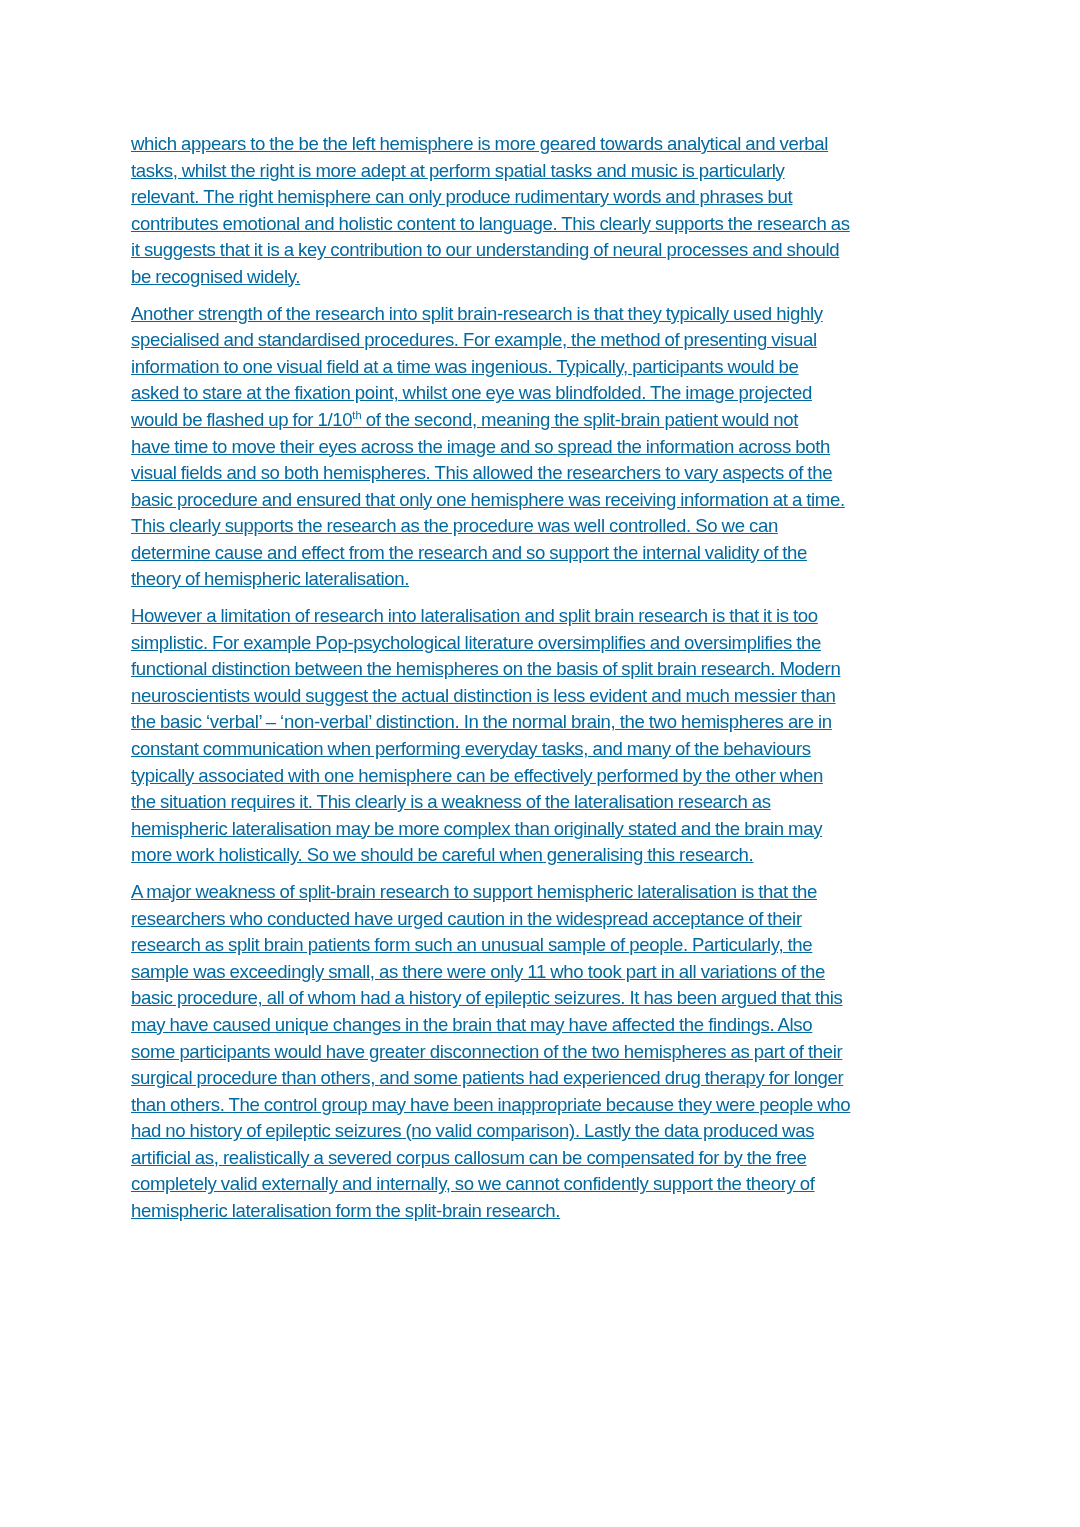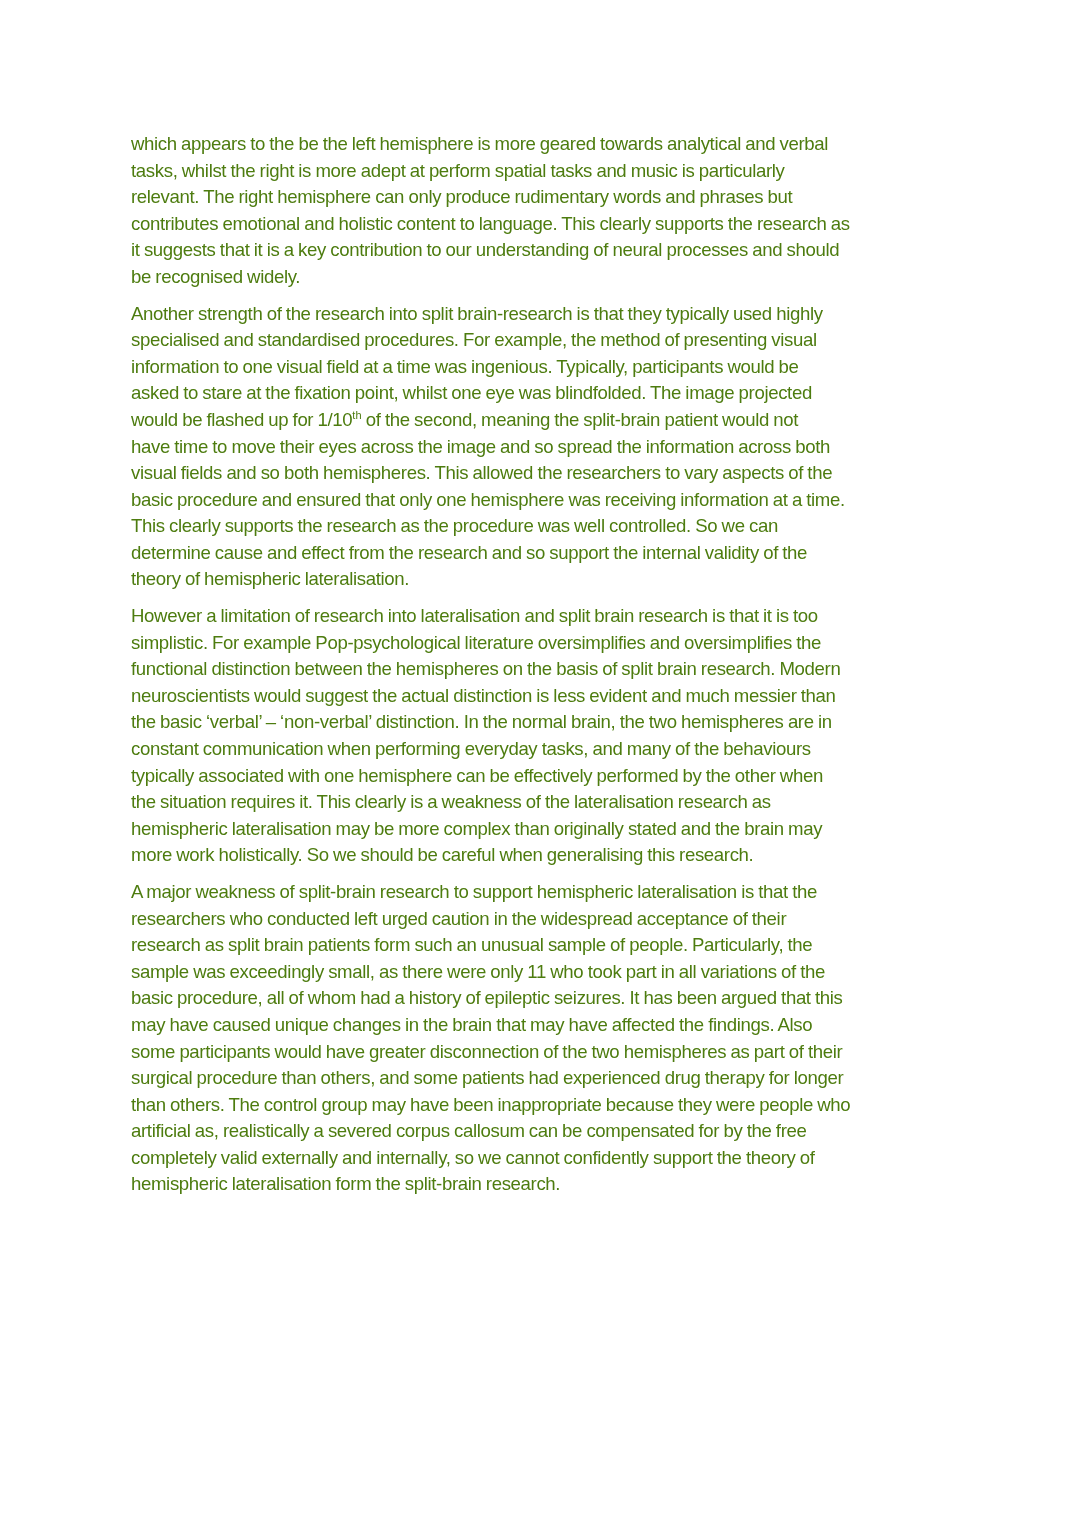--- a/index.html
+++ b/index.html
@@ -11,26 +11,27 @@
       width: 1080px;
       height: 1527px;
       position: relative;
       overflow: hidden;
     }
     .page {
       position: absolute;
       left: 131px;
       top: 131px;
       width: 830px;
-      color: #4d7c0f;
+      color: #0369a1;
       font-family: "Liberation Sans", "DejaVu Sans", sans-serif;
       font-size: 18.6px;
       line-height: 26.55px;
       letter-spacing: -0.35px;
       word-spacing: -0.5px;
+      text-decoration: underline;
     }
     .para {
       margin: 0 0 10.5px 0;
       white-space: normal;
     }
     .line {
       display: block;
       white-space: nowrap;
     }
     sup {
@@ -77,26 +78,27 @@
     <span class="line">the basic ‘verbal’ – ‘non-verbal’ distinction. In the normal brain, the two hemispheres are in</span>
     <span class="line">constant communication when performing everyday tasks, and many of the behaviours</span>
     <span class="line">typically associated with one hemisphere can be effectively performed by the other when</span>
     <span class="line">the situation requires it. This clearly is a weakness of the lateralisation research as</span>
     <span class="line">hemispheric lateralisation may be more complex than originally stated and the brain may</span>
     <span class="line">more work holistically. So we should be careful when generalising this research.</span>
   </p>
 
   <p class="para">
     <span class="line">A major weakness of split-brain research to support hemispheric lateralisation is that the</span>
-    <span class="line">researchers who conducted left urged caution in the widespread acceptance of their</span>
+    <span class="line">researchers who conducted have urged caution in the widespread acceptance of their</span>
     <span class="line">research as split brain patients form such an unusual sample of people. Particularly, the</span>
     <span class="line">sample was exceedingly small, as there were only 11 who took part in all variations of the</span>
     <span class="line">basic procedure, all of whom had a history of epileptic seizures. It has been argued that this</span>
     <span class="line">may have caused unique changes in the brain that may have affected the findings. Also</span>
     <span class="line">some participants would have greater disconnection of the two hemispheres as part of their</span>
     <span class="line">surgical procedure than others, and some patients had experienced drug therapy for longer</span>
     <span class="line">than others. The control group may have been inappropriate because they were people who</span>
+    <span class="line">had no history of epileptic seizures (no valid comparison). Lastly the data produced was</span>
     <span class="line">artificial as, realistically a severed corpus callosum can be compensated for by the free</span>
     <span class="line">completely valid externally and internally, so we cannot confidently support the theory of</span>
     <span class="line">hemispheric lateralisation form the split-brain research.</span>
   </p>
 
 </div>
 
 </body></html>

